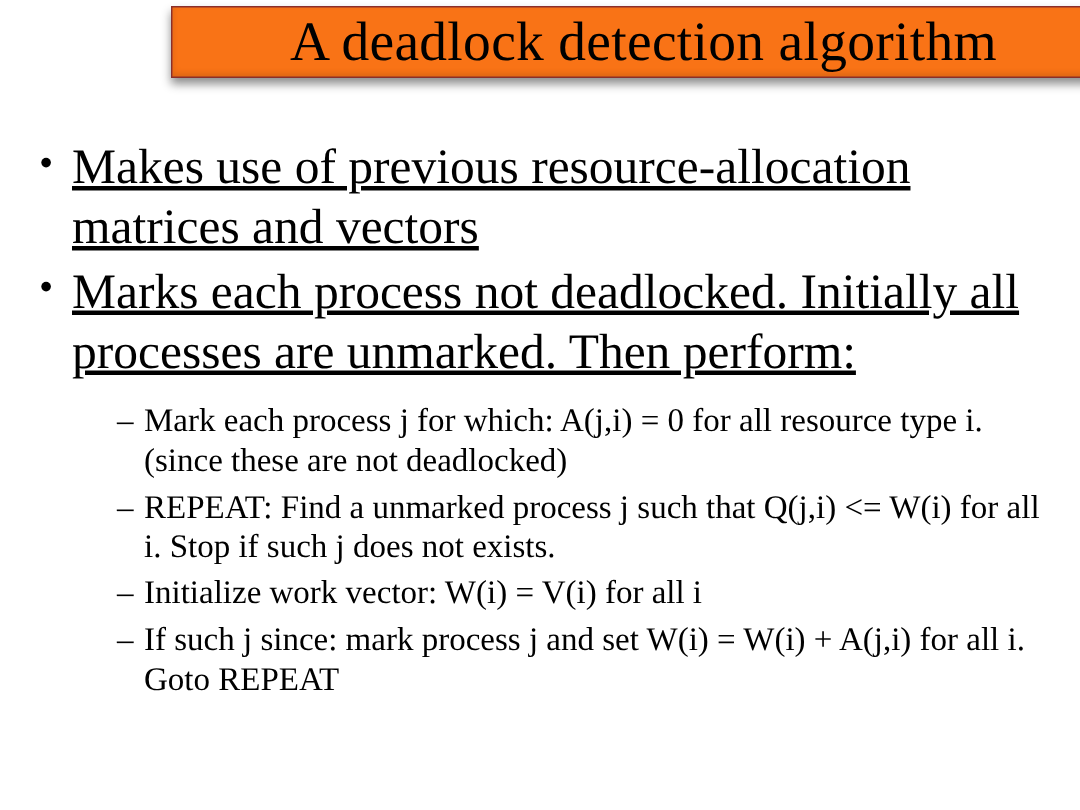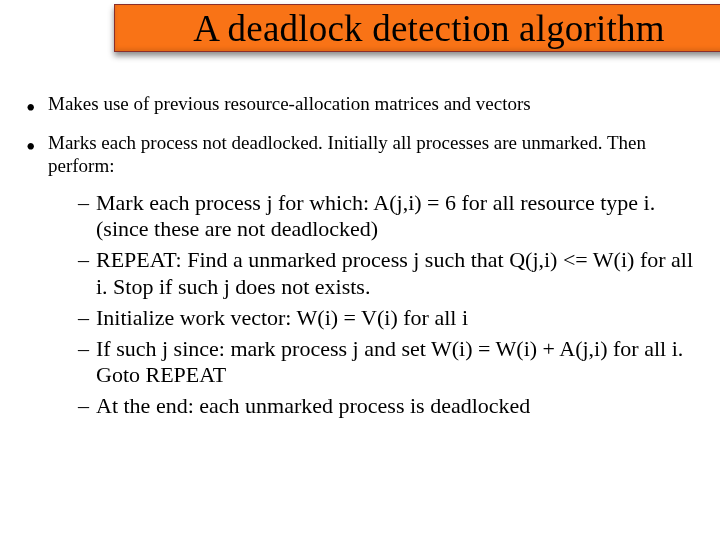--- a/index.html
+++ b/index.html
@@ -32,34 +32,35 @@
     font-weight: normal;
     letter-spacing: 0.2px;
   }
   .content {
     position: absolute;
     top: 92px;
     left: 24px;
     right: 20px;
   }
   .bullet-l1 {
-    font-size: 19px;
+    font-size: 33px;
     line-height: 1.22;
     margin-bottom: 2px;
     padding-left: 24px;
     position: relative;
+    text-decoration: underline;
   }
   .bullet-l1::before {
     content: "•";
     position: absolute;
     left: 2px;
     top: 0;
     font-size: 27px;
   }
-  .bullet-l1.second { margin-top: 16px; margin-bottom: 12px; }
+  .bullet-l1.second { margin-top: 2px; margin-bottom: 12px; }
   .sublist {
     margin-top: 2px;
     padding-left: 54px;
   }
   .bullet-l2 {
     font-size: 22px;
     line-height: 1.22;
     margin-bottom: 4px;
     padding-left: 18px;
     position: relative;
@@ -76,19 +77,18 @@
 <body>
 
 <div class="title-bar">
   <span class="title-text">A deadlock detection algorithm</span>
 </div>
 
 <div class="content">
   <div class="bullet-l1">Makes use of previous resource-allocation matrices and vectors</div>
   <div class="bullet-l1 second">Marks each process not deadlocked. Initially all processes are unmarked. Then perform:</div>
   <div class="sublist">
-    <div class="bullet-l2">Mark each process j for which: A(j,i) = 6 for all resource type i. (since these are not deadlocked)</div>
+    <div class="bullet-l2">Mark each process j for which: A(j,i) = 0 for all resource type i. (since these are not deadlocked)</div>
     <div class="bullet-l2">REPEAT: Find a unmarked process j such that Q(j,i) &lt;= W(i) for all i. Stop if such j does not exists.</div>
     <div class="bullet-l2">Initialize work vector: W(i) = V(i) for all i</div>
     <div class="bullet-l2">If such j since: mark process j and set W(i) = W(i) +  A(j,i) for all i. Goto REPEAT</div>
-    <div class="bullet-l2">At the end: each unmarked process is deadlocked</div>
   </div>
 </div>
 
 </body></html>

